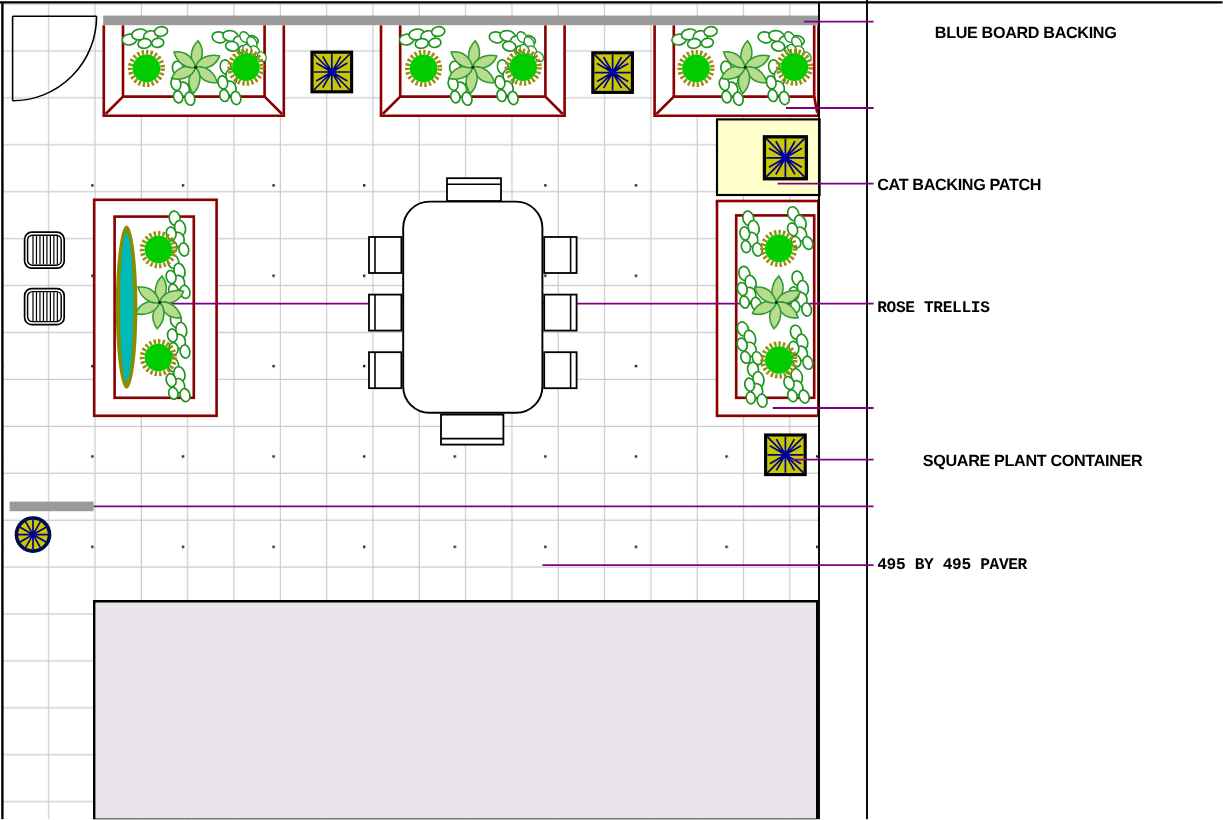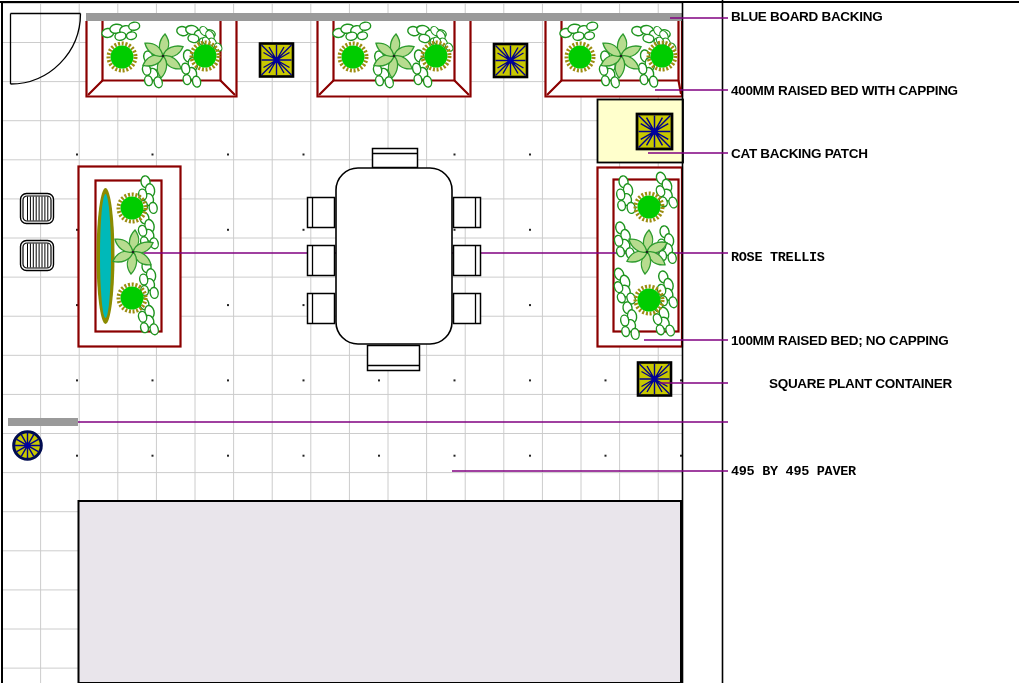--- a/index.html
+++ b/index.html
@@ -204,21 +204,19 @@
     <line x1="372.5" y1="153.5" x2="417.5" y2="153.5" stroke="#000" stroke-width="1.3"></line>
     <rect x="367.5" y="345.5" width="52" height="25" fill="#fff" stroke="#000" stroke-width="1.5"></rect>
     <line x1="367.5" y1="365.5" x2="419.5" y2="365.5" stroke="#000" stroke-width="1.3"></line>
     <rect x="336" y="168" width="116" height="176" rx="22" fill="#fff" stroke="#000" stroke-width="1.6"></rect>
   </g>
 
   <use href="#stripedseat" transform="translate(20.5,193.5)"></use>
   <use href="#stripedseat" transform="translate(20.5,240.5)"></use>
 </svg>
 
-<div class="lbl" style="top:7px;">BLUE BOARD BACKING</div>
-<div class="lbl" style="top:81px;">400MM RAISED BED WITH CAPPING</div>
+<div class="lbl" style="top:18px;margin-left:48px;">BLUE BOARD BACKING</div>
 <div class="lbl" style="top:144px;">CAT BACKING PATCH</div>
 <div class="lbl" style="top:248px;font-family:Liberation Mono, monospace;">ROSE TRELLIS</div>
-<div class="lbl" style="top:331px;">100MM RAISED BED; NO CAPPING</div>
 <div class="lbl" style="top:374px;margin-left:38px;">SQUARE PLANT CONTAINER</div>
 <div class="lbl" style="top:462px;font-family:Liberation Mono, monospace;">495 BY 495 PAVER</div>
 
 </div>
 
 </body></html>

